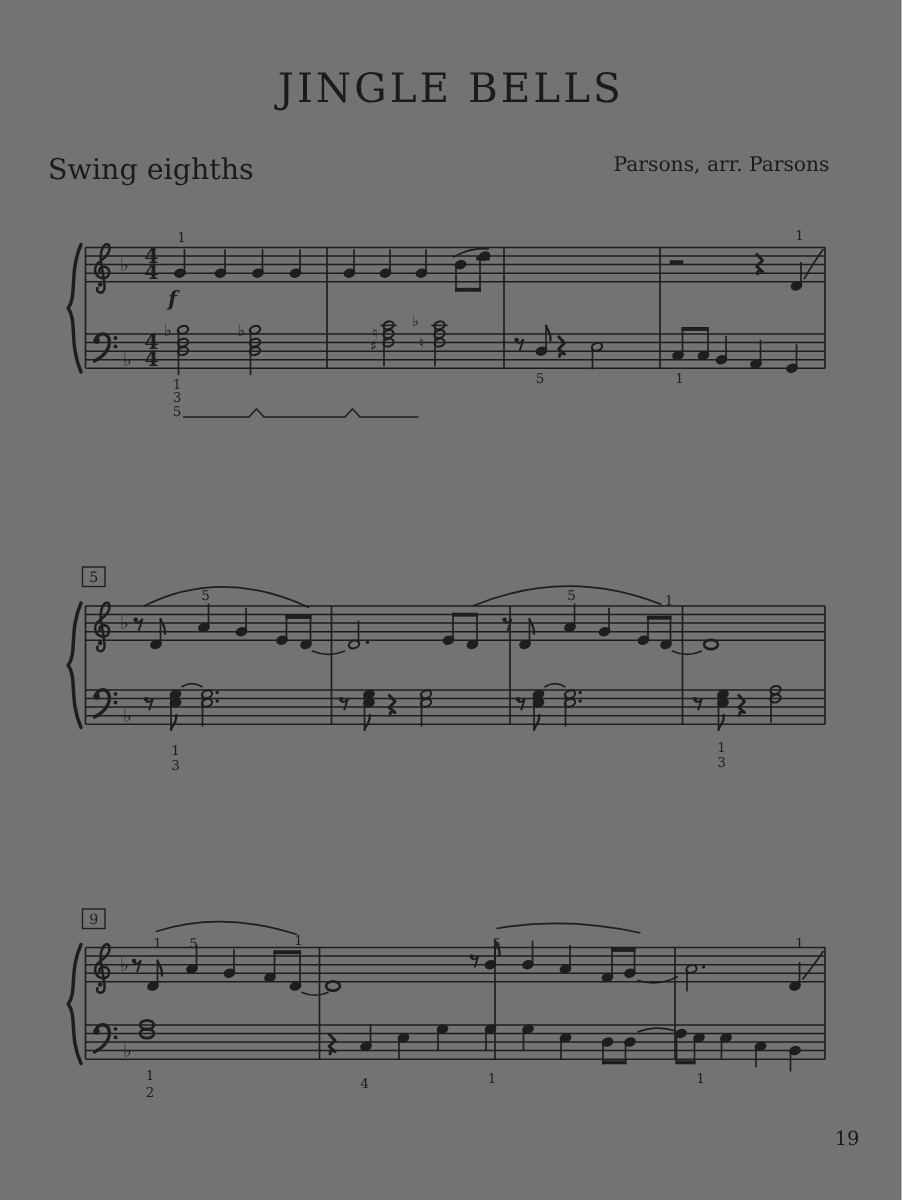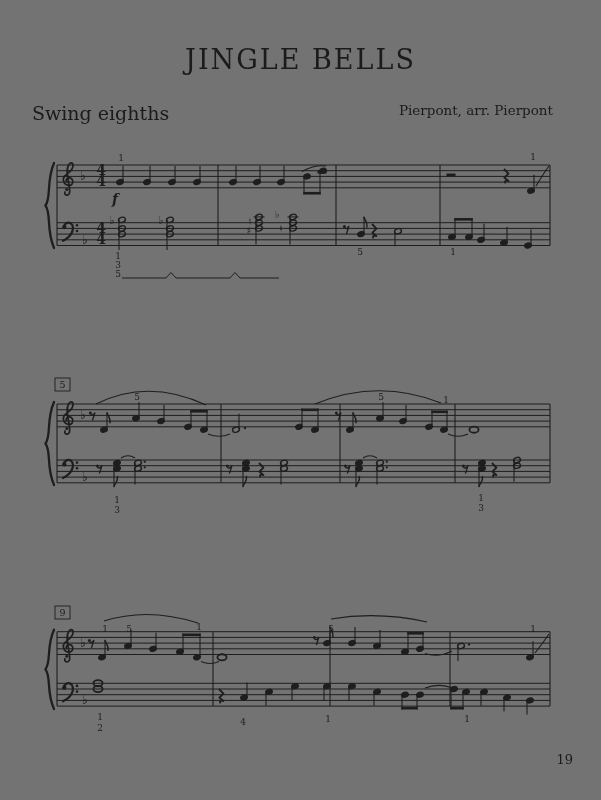--- a/index.html
+++ b/index.html
@@ -12,21 +12,21 @@
   .pagenum{position:absolute;top:752px;right:28px;font-size:13px;margin-left:28px;}
   svg{position:absolute;left:0;top:0;}
   text{user-select:none;}
 </style>
 </head>
 <body>
 
 <div class="sheet">
   <div class="title">JINGLE BELLS</div>
   <div class="tempo">Swing eighths</div>
-  <div class="credit">Pierpont, arr. Pierpont</div>
+  <div class="credit">Parsons, arr. Parsons</div>
   <svg id="score-svg" width="601" height="800" viewBox="0 0 601 800">
       <g>
         <path d="M 54,163 C 46,181.7 51.5,197 45.5,205.5 C 51.5,214 46,229.3 54,248" fill="none" stroke="#1e1e1e" stroke-width="2.3" stroke-linecap="round"></path>
         <line x1="57" y1="165" x2="550" y2="165" stroke="#1e1e1e" stroke-width="1"></line>
         <line x1="57" y1="170.7" x2="550" y2="170.7" stroke="#1e1e1e" stroke-width="1"></line>
         <line x1="57" y1="176.4" x2="550" y2="176.4" stroke="#1e1e1e" stroke-width="1"></line>
         <line x1="57" y1="182.1" x2="550" y2="182.1" stroke="#1e1e1e" stroke-width="1"></line>
         <line x1="57" y1="187.8" x2="550" y2="187.8" stroke="#1e1e1e" stroke-width="1"></line>
         <line x1="57" y1="222.7" x2="550" y2="222.7" stroke="#1e1e1e" stroke-width="1"></line>
         <line x1="57" y1="228.39999999999998" x2="550" y2="228.39999999999998" stroke="#1e1e1e" stroke-width="1"></line>

